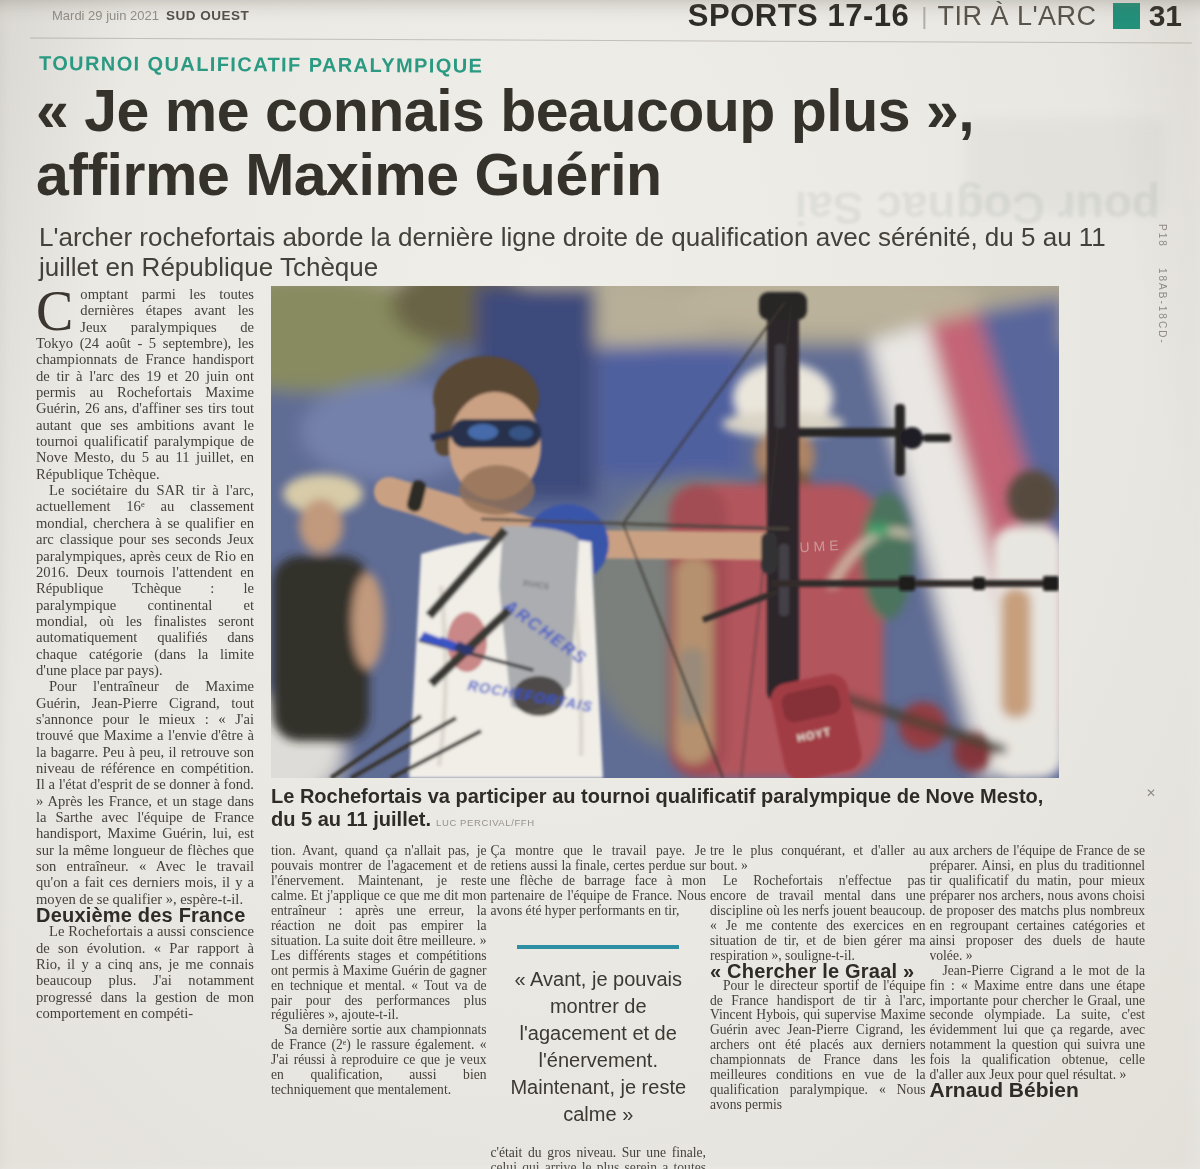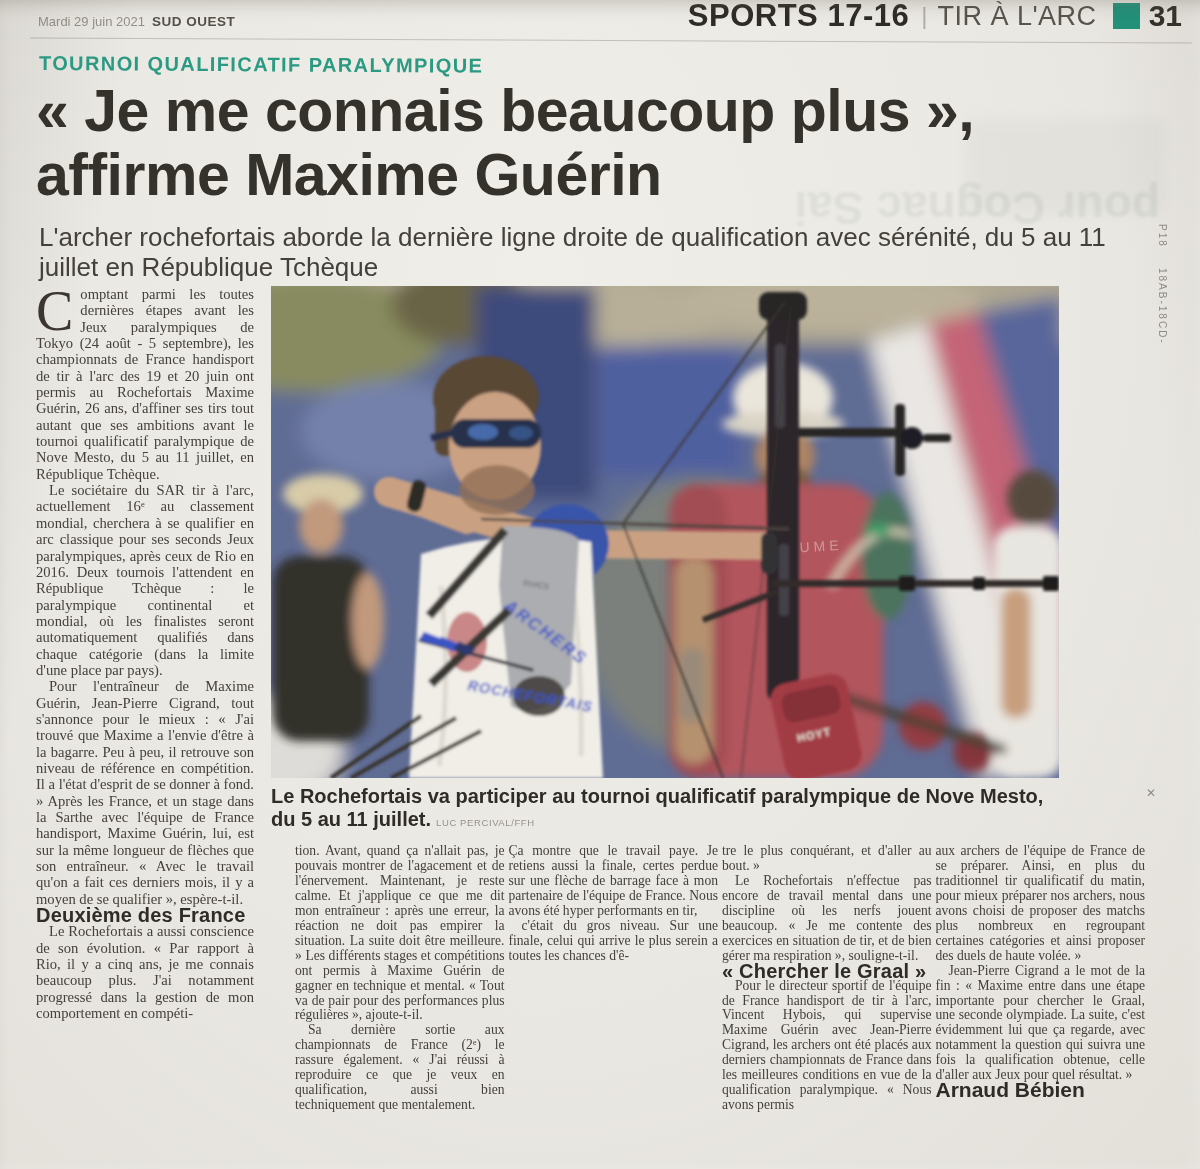--- a/index.html
+++ b/index.html
@@ -7,21 +7,21 @@
     position:relative;width:1200px;height:1169px;overflow:hidden;
     background:
       linear-gradient(100deg, rgba(90,84,74,0.10) 0%, rgba(0,0,0,0) 10%),
       linear-gradient(260deg, rgba(120,112,100,0.08) 0%, rgba(0,0,0,0) 8%),
       radial-gradient(ellipse at 45% 25%, #f0eee9 0%, #eae8e3 55%, #e3e0da 100%);
     font-family:"Liberation Serif", serif;color:#45403a;
   }
   .page::after{content:"";position:absolute;inset:0;pointer-events:none;
     box-shadow:inset 0 14px 22px -16px rgba(80,72,60,.45), inset -6px 0 18px -10px rgba(255,255,255,.8);}
   
-  .hdr{position:absolute;top:2px;left:38px;right:18px;display:flex;justify-content:space-between;align-items:center;}
+  .hdr{position:absolute;top:2px;left:52px;right:18px;display:flex;justify-content:space-between;align-items:flex-start;}
   .hdr-left{font-family:"Liberation Sans",sans-serif;font-size:13px;color:#8a857d;padding-top:6px;opacity:.9;}
   .hdr-left b{color:#45403a;font-size:13.5px;letter-spacing:.5px;margin-left:7px;font-weight:700;}
   .hdr-right{display:flex;align-items:center;gap:0;font-family:"Liberation Sans",sans-serif;margin-top:-4px;}
   .hdr-sports{font-size:31px;font-weight:700;color:#2f2c27;letter-spacing:.5px;}
   .hdr-div{font-size:24px;color:#b3aea6;font-weight:400;margin:0 10px 0 12px;}
   .hdr-tag{font-size:27px;color:#59544c;letter-spacing:.5px;}
   .hdr-sq{width:27px;height:26px;background:#23907a;margin:0 9px 0 16px;}
   .hdr-page{font-size:30px;font-weight:700;color:#35322c;}
   .hairline{position:absolute;top:40px;left:30px;right:8px;height:1px;background:rgba(70,64,56,.25);transform:rotate(.25deg);}
   
@@ -42,21 +42,21 @@
     font-size:26px;line-height:1.17;color:#44403a;font-weight:400;}
   
   .content{position:absolute;top:286px;left:36px;right:55px;bottom:0;display:flex;gap:17px;overflow:hidden;}
   .col1{flex:0 0 218px;font-size:14.6px;line-height:16.35px;text-align:justify;overflow:hidden;}
   .rightzone{flex:1;min-width:0;display:flex;flex-direction:column;}
   .photo-svg{display:block;width:788px;height:492px;background:#5a6b9a;}
   .photo-svg text{font-family:"Liberation Sans",sans-serif;}
   .caption{width:788px;margin-top:7px;font-family:"Liberation Sans",sans-serif;}
   .caption .cap{font-weight:700;font-size:20px;color:#2f2b26;}
   .caption .credit{font-size:9.5px;color:#97918a;letter-spacing:.6px;margin-left:5px;}
-  .cols{display:flex;gap:4px;margin-top:13px;font-size:13.6px;line-height:14.95px;text-align:justify;flex:1;overflow:hidden;margin-left:24px;}
+  .cols{display:flex;gap:4px;margin-top:13px;font-size:13.6px;line-height:14.95px;text-align:justify;flex:1;overflow:hidden;}
   .col{flex:1;min-width:0;overflow:hidden;}
   .content p{margin:0;}
   .content p + p{text-indent:13px;}
   .dropcap{float:left;font-size:56px;line-height:44px;padding:3px 7px 0 0;color:#3b362f;font-weight:400;}
   .subh{font-family:"Liberation Sans",sans-serif;font-weight:700;font-size:20px;color:#2f2b26;
     margin:13px 0 3px;letter-spacing:.2px;text-align:left;text-indent:0 !important;}
   .pq{margin:26px 4px 18px;text-align:center;font-family:"Liberation Sans",sans-serif;}
   .pq-rule{width:162px;height:4px;background:#2d8fa3;margin:0 auto 17px;}
   .pq-text{font-size:20px;line-height:27px;color:#3c3832;font-weight:400;}
   .byline{font-family:"Liberation Sans",sans-serif;font-weight:700;font-size:21px;color:#2f2b26;margin-top:2px;text-align:left;text-indent:0 !important;}
@@ -221,20 +221,24 @@
         <span class="cap">Le Rochefortais va participer au tournoi qualificatif paralympique de Nove Mesto, du 5 au 11 juillet.</span><span class="credit">LUC PERCIVAL/FFH</span>
       </div>
 
       <div class="cols">
         <div class="col">
           <p>tion. Avant, quand ça n'allait pas, je pouvais montrer de l'agacement et de l'énervement. Maintenant, je reste calme. Et j'applique ce que me dit mon entraîneur : après une erreur, la réaction ne doit pas empirer la situation. La suite doit être meilleure. » Les différents stages et compétitions ont permis à Maxime Guérin de gagner en technique et mental. « Tout va de pair pour des performances plus régulières », ajoute-t-il.</p>
           <p>Sa dernière sortie aux championnats de France (2ᵉ) le rassure également. « J'ai réussi à reproduire ce que je veux en qualification, aussi bien techniquement que mentalement.</p>
         </div>
         <div class="col">
           <p>Ça montre que le travail paye. Je retiens aussi la finale, certes perdue sur une flèche de barrage face à mon partenaire de l'équipe de France. Nous avons été hyper performants en tir,</p>
+          <div class="pq">
+            <div class="pq-rule"></div>
+            <div class="pq-text">« Avant, je pouvais montrer de l'agacement et de l'énervement. Maintenant, je reste calme »</div>
+          </div>
           <p>c'était du gros niveau. Sur une finale, celui qui arrive le plus serein a toutes les chances d'ê-</p>
         </div>
         <div class="col">
           <p>tre le plus conquérant, et d'aller au bout. »</p>
           <p>Le Rochefortais n'effectue pas encore de travail mental dans une discipline où les nerfs jouent beaucoup. « Je me contente des exercices en situation de tir, et de bien gérer ma respiration », souligne-t-il.</p>
           <p class="subh">« Chercher le Graal »</p>
           <p>Pour le directeur sportif de l'équipe de France handisport de tir à l'arc, Vincent Hybois, qui supervise Maxime Guérin avec Jean-Pierre Cigrand, les archers ont été placés aux derniers championnats de France dans les meilleures conditions en vue de la qualification paralympique. « Nous avons permis</p>
         </div>
         <div class="col">
           <p>aux archers de l'équipe de France de se préparer. Ainsi, en plus du traditionnel tir qualificatif du matin, pour mieux préparer nos archers, nous avons choisi de proposer des matchs plus nombreux en regroupant certaines catégories et ainsi proposer des duels de haute volée. »</p>

